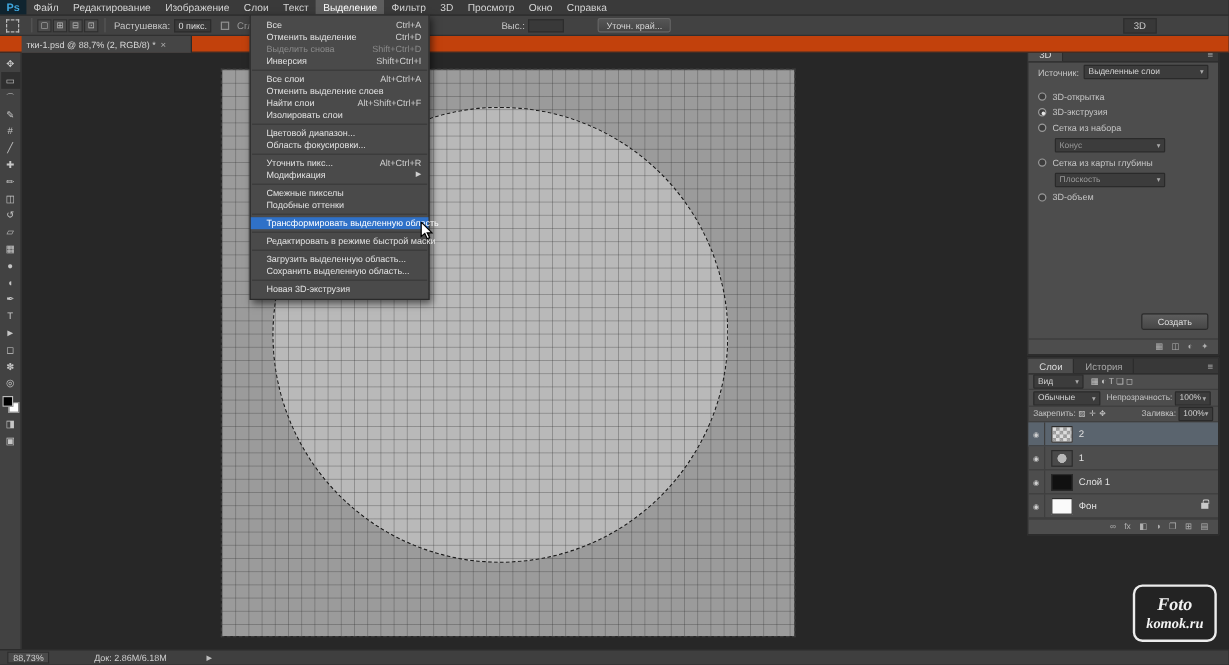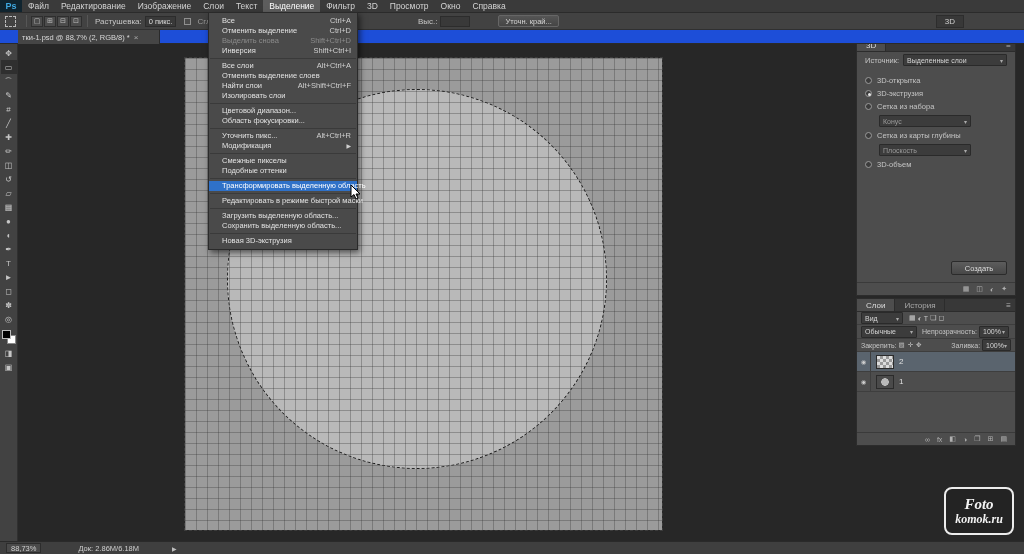--- a/index.html
+++ b/index.html
@@ -17,21 +17,21 @@
   .ob-toolicon { width:11px; height:11px; border:1px dashed #b9b9b9; margin:0 6px 0 5px; }
   .ob-sep { width:1px; height:12px; background:#565656; margin:0 4px; }
   .ob-mode { width:12px; height:11px; border:1px solid #2e2e2e; background:#4c4c4c; font-size:7px; color:#bdbdbd; display:flex; align-items:center; justify-content:center; margin-right:1px; }
   .ob-label { margin:0 3px; }
   .ob-field { min-width:30px; height:11px; background:#393939; border:1px solid #2c2c2c; font-size:7.5px; color:#ddd; padding:0 3px; display:flex; align-items:center; }
   .ob-check { width:7px; height:7px; border:1px solid #8f8f8f; background:#4a4a4a; margin:0 3px 0 8px; }
   .ob-button { height:12px; border:1px solid #666; background:linear-gradient(#555,#454545); border-radius:2px; font-size:7.5px; color:#d5d5d5; padding:0 6px; display:flex; align-items:center; }
   .ob-right { margin-left:auto; margin-right:60px; padding:1px 8px; background:#383838; border:1px solid #2d2d2d; font-size:8px; color:#cfcfcf; }
 
   
-  .tabbar { position:absolute; left:0; top:30px; width:1024px; height:14px; background:#1d4ed8; border-bottom:1px solid #2a2a2a; z-index:20;padding-left:45px; }
+  .tabbar { position:absolute; left:0; top:30px; width:1024px; height:14px; background:#c2410c; border-bottom:1px solid #2a2a2a; z-index:20;padding-left:45px; }
   .doc-tab { position:absolute; left:18px; top:0; width:142px; height:14px; background:#454545; border-right:1px solid #2a2a2a; display:flex; align-items:center; font-size:7.5px; color:#d9d9d9; padding:0 4px; white-space:nowrap; overflow:hidden; }
   .doc-tab .close { margin-left:4px; color:#aaa; font-size:8px; }
 
   
   .toolbar { position:absolute; left:0; top:44px; width:18px; bottom:13px; background:#424242; border-right:1px solid #303030; display:flex; flex-direction:column; align-items:center; padding-top:2px; z-index:10; }
   .tool { width:16px; height:14px; display:flex; align-items:center; justify-content:center; font-size:8px; color:#c6c6c6; }
   .tool.active { background:#2f2f2f; }
   .swatches { width:14px; height:14px; position:relative; margin:4px 0 2px 0; }
   .sw-fg { position:absolute; left:0; top:0; width:9px; height:9px; background:#000; border:1px solid #bbb; z-index:2; }
   .sw-bg { position:absolute; right:0; bottom:0; width:9px; height:9px; background:#fff; border:1px solid #888; }
@@ -353,20 +353,31 @@
   <div class="layer-row sel">
     <span class="eye-cell">◉</span>
     <span class="thumb t-checker"></span>
     <span>2</span>
   </div>
   <div class="layer-row">
     <span class="eye-cell">◉</span>
     <span class="thumb t-circle"></span>
     <span>1</span>
   </div>
+  <div class="layer-row">
+    <span class="eye-cell">◉</span>
+    <span class="thumb t-black"></span>
+    <span>Слой 1</span>
+  </div>
+  <div class="layer-row">
+    <span class="eye-cell">◉</span>
+    <span class="thumb t-white"></span>
+    <span>Фон</span>
+    <span class="mini-lock"></span>
+  </div>
   <div class="panel-foot">
     <span>∞</span>
     <span>fx</span>
     <span>◧</span>
     <span>◑</span>
     <span>❐</span>
     <span>⊞</span>
     <span>▤</span>
   </div>
 </div>

